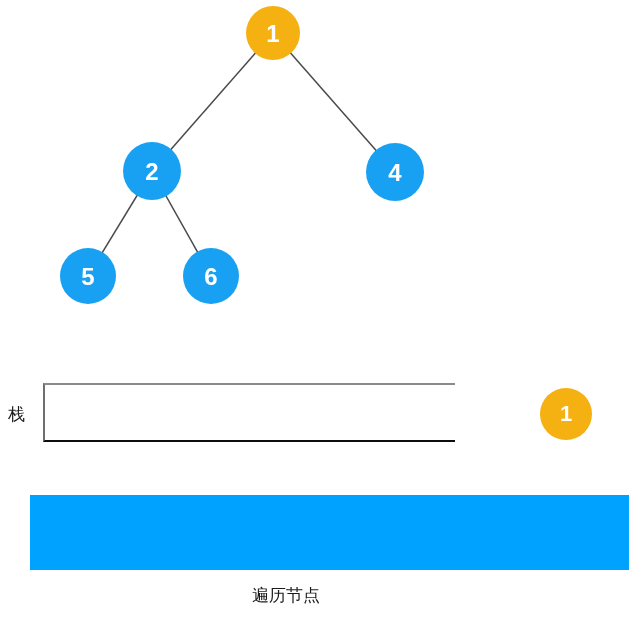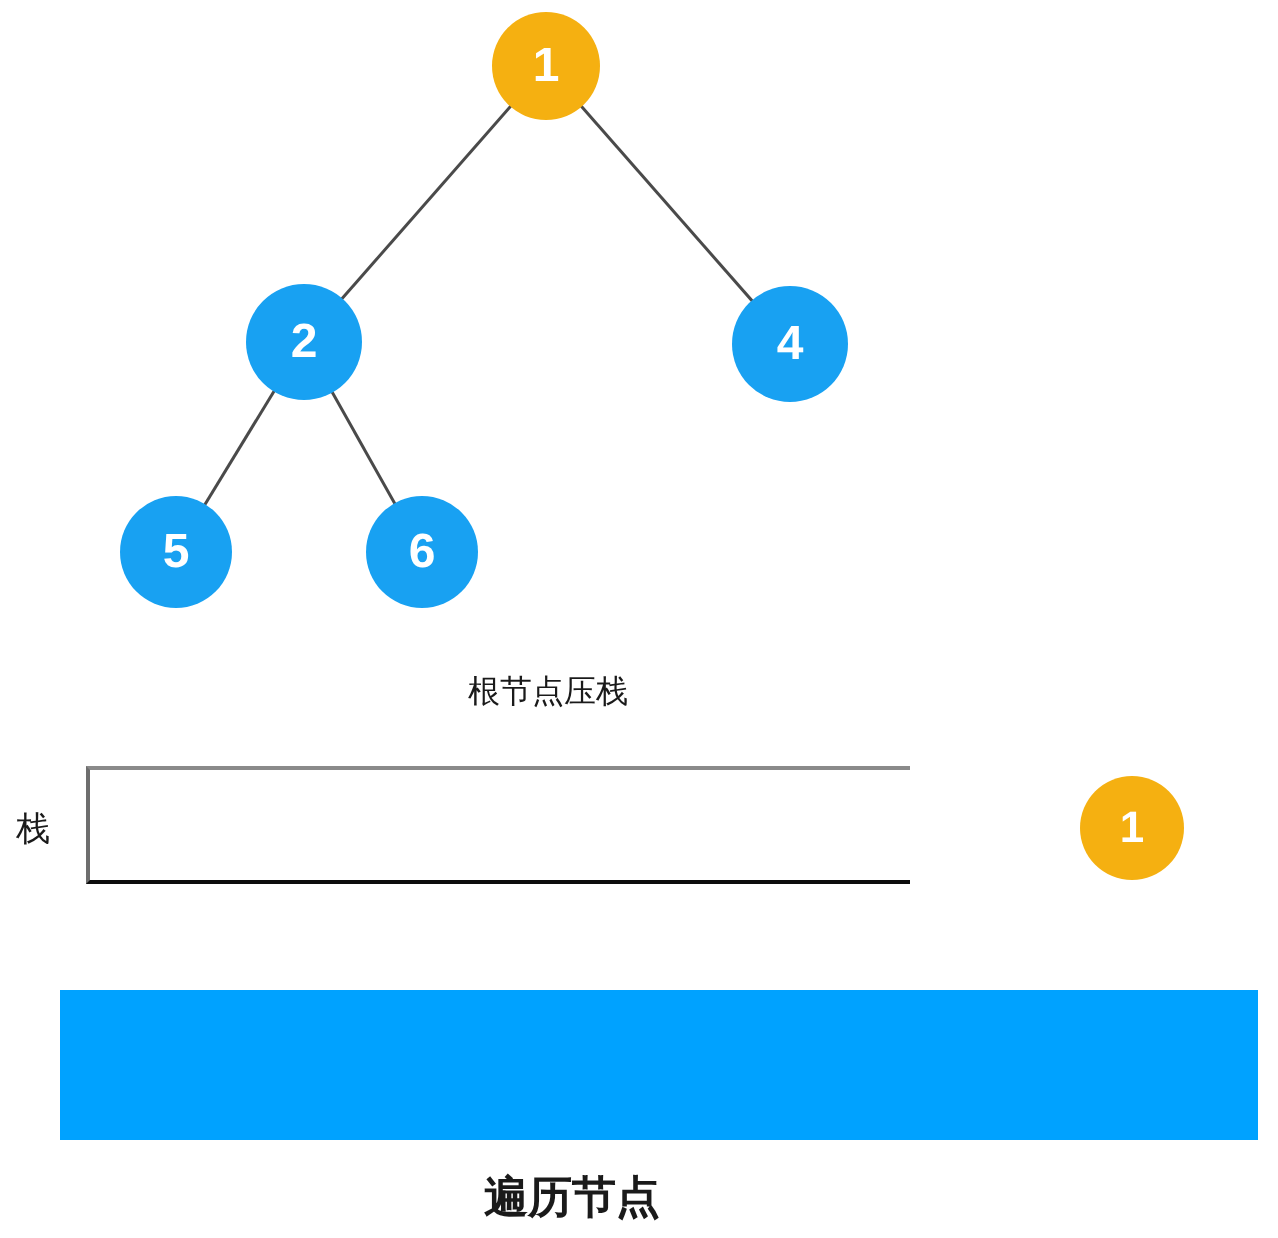--- a/index.html
+++ b/index.html
@@ -28,22 +28,22 @@
   }
   .stack-caption {
     left: 274px;
     top: 336px;
     font-size: 16px;
     font-weight: 400;
   }
   .bar-caption {
     left: 286px;
     top: 584px;
-    font-size: 22px;
-    font-weight: 700;
+    font-size: 17px;
+    font-weight: 400;
   }
   .stack-label {
     position: absolute;
     left: 8px;
     top: 403px;
     font-size: 17px;
     color: #1a1a1a;
   }
   .stack-box {
     position: absolute;
@@ -105,21 +105,20 @@
       <g>
         <circle cx="88" cy="276" r="28" fill="#18A1F2"></circle>
         <text x="88" y="276" text-anchor="middle" dominant-baseline="central" fill="#FFFFFF" font-size="24" font-weight="bold" font-family="&quot;Liberation Sans&quot;,&quot;DejaVu Sans&quot;,sans-serif">5</text>
       </g>
       <g>
         <circle cx="211" cy="276" r="28" fill="#18A1F2"></circle>
         <text x="211" y="276" text-anchor="middle" dominant-baseline="central" fill="#FFFFFF" font-size="24" font-weight="bold" font-family="&quot;Liberation Sans&quot;,&quot;DejaVu Sans&quot;,sans-serif">6</text>
       </g>
     </svg>
 
-  <div class="caption stack-caption">根节点压栈</div>
 
   <div class="stack-label">栈</div>
 
   <div class="stack-box"></div>
 
   <div class="pending-node" style="background: rgb(245, 176, 17);">1</div>
 
   <div class="traverse-bar" style="background: rgb(0, 162, 255);"></div>
 
   <div class="caption bar-caption">遍历节点</div>

